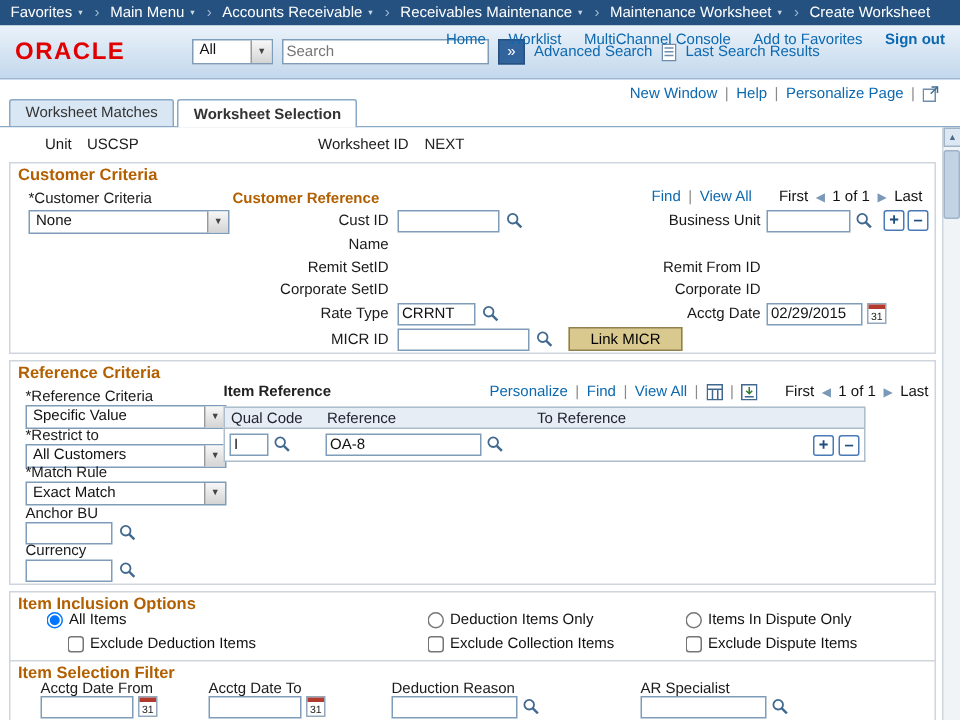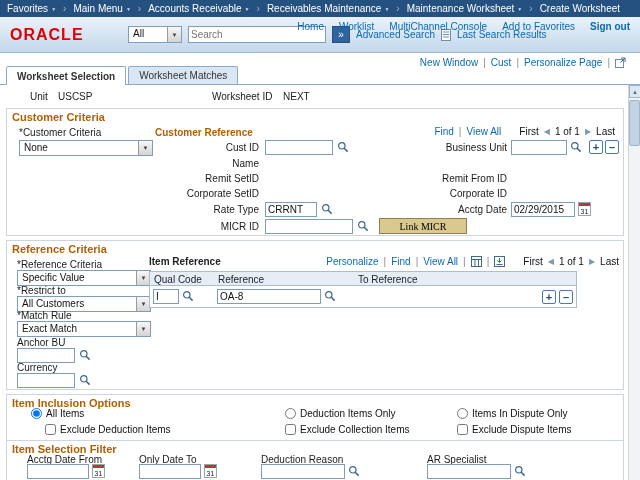--- a/index.html
+++ b/index.html
@@ -137,36 +137,36 @@
       <a class="link">Worklist</a>
       <a class="link">MultiChannel Console</a>
       <a class="link">Add to Favorites</a>
       <a class="link signout">Sign out</a>
     </div>
   </div>
 
   <div class="page-actions">
     <a class="link">New Window</a>
     <span class="pipe">|</span>
-    <a class="link">Cust</a>
+    <a class="link">Help</a>
     <span class="pipe">|</span>
     <a class="link">Personalize Page</a>
     <span class="pipe">|</span>
     <span class="mini-icon">
         <svg width="11" height="11" viewBox="0 0 11 11">
           <rect x="0.5" y="2.5" width="8" height="8" fill="#fff" stroke="#6f8cab"></rect>
           <path d="M6 1h4v4" fill="none" stroke="#41698f"></path>
           <line x1="10" y1="1" x2="5.5" y2="5.5" stroke="#41698f"></line>
         </svg>
       </span>
   </div>
 
   <div class="tabbar">
+    <div class="tab">Worksheet Matches</div>
     <div class="tab active">Worksheet Selection</div>
-    <div class="tab">Worksheet Matches</div>
   </div>
   <div class="tabline"></div>
 
   <div class="content">
 
     <span class="flabel" style="left:30px; top:6px">Unit</span>
     <span class="fvalue" style="left:58px; top:6px">USCSP</span>
     <span class="flabel" style="left:212px; top:6px">Worksheet ID</span>
     <span class="fvalue" style="left:283px; top:6px">NEXT</span>
 
@@ -223,21 +223,21 @@
       <span class="cal" style="left:571px; top:93px">
           <span class="cal-day">31</span>
         </span>
 
       <span class="flabel ra" style="left:160px; top:112px; width:92px">MICR ID</span>
       <input class="input abs" style="left: 258px; top: 110px; width: 88px;">
       <span class="lookup" style="left:350px; top:111px"><svg width="12" height="12" viewBox="0 0 12 12">
             <circle cx="4.8" cy="4.8" r="3.2" fill="#fff" stroke="#41698f" stroke-width="1.2"></circle>
             <line x1="7.2" y1="7.2" x2="10.6" y2="10.6" stroke="#41698f" stroke-width="1.6"></line>
           </svg></span>
-      <button class="abs" style="left:372px; top:109px; width:88px; height:16px; background:#d9c98f; border:1px solid #8f8050; font-size:10px; cursor:pointer; font-family:Liberation Serif, serif">Link MICR</button>
+      <button class="abs" style="left:372px; top:109px; width:76px; height:16px; background:#d9c98f; border:1px solid #8f8050; font-size:10px; cursor:pointer; font-family:Liberation Sans, sans-serif">Link MICR</button>
     </div>
 
     <div class="groupbox" style="top:155px; height:150px">
       <span class="box-title">Reference Criteria</span>
 
       <span class="flabel" style="left:10px; top:18px">*Reference Criteria</span>
       <div class="ps-select abs" style="left:10px; top:29px; width:134px; height:16px">
         <span class="txt">Specific Value</span>
         <span class="sel-btn">▼</span>
       </div>
@@ -354,21 +354,21 @@
       </label>
       <label class="choice abs" style="left:278px; top:29px">
         <input type="checkbox" style="">
         <span>Exclude Collection Items</span>
       </label>
     </div>
 
     <div class="groupbox" style="top:355px; height:56px">
       <span class="box-title">Item Selection Filter</span>
       <span class="flabel" style="left:20px; top:13px">Acctg Date From</span>
-      <span class="flabel" style="left:132px; top:13px">Only Date To</span>
+      <span class="flabel" style="left:132px; top:13px">Acctg Date To</span>
       <span class="flabel" style="left:254px; top:13px">Deduction Reason</span>
       <span class="flabel" style="left:420px; top:13px">AR Specialist</span>
 
       <input class="input abs" style="left: 20px; top: 23px; width: 62px;">
       <span class="cal" style="left:85px; top:23px">
           <span class="cal-day">31</span>
         </span>
       <input class="input abs" style="left: 132px; top: 23px; width: 62px;">
       <span class="cal" style="left:197px; top:23px">
           <span class="cal-day">31</span>

